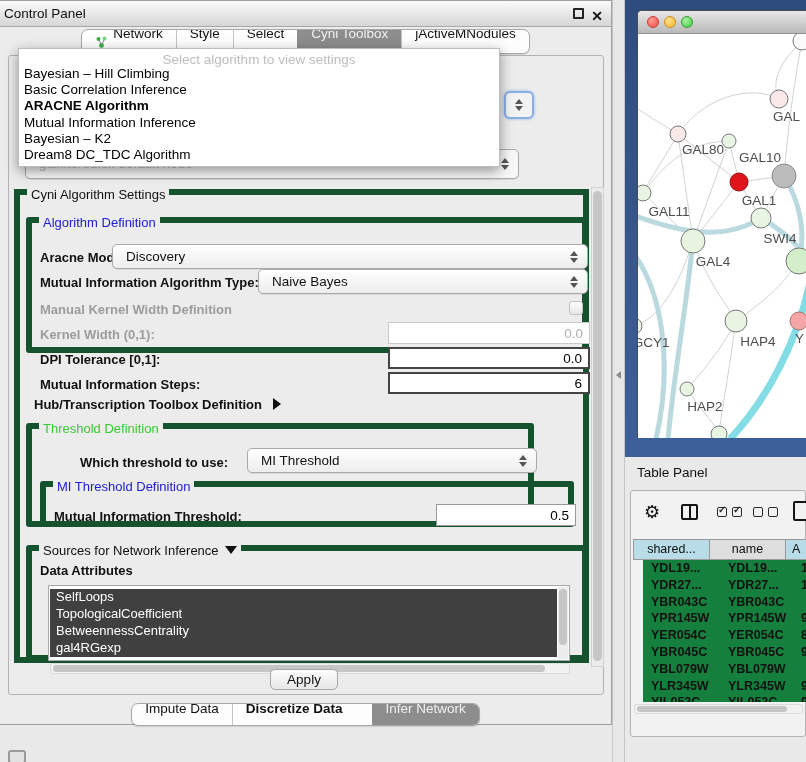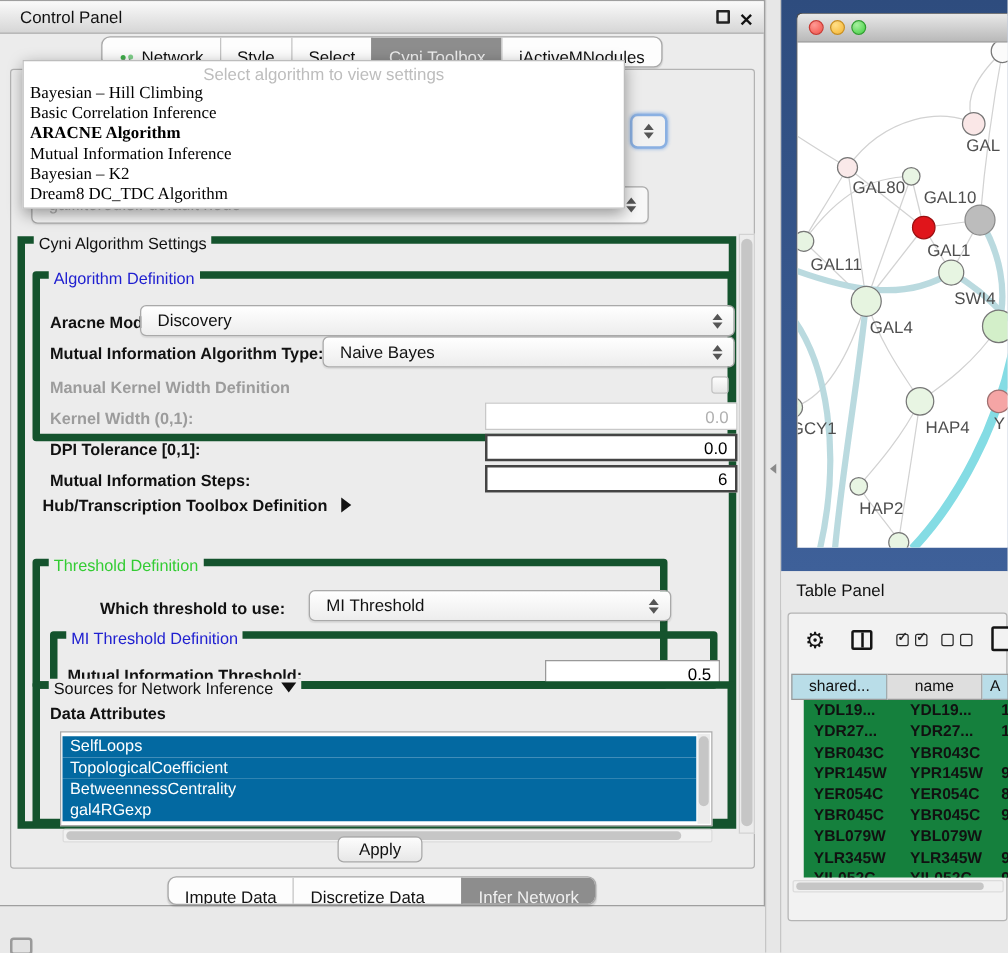--- a/index.html
+++ b/index.html
@@ -5,31 +5,31 @@
   * { margin:0; padding:0; box-sizing:border-box; }
   html,body { width:806px; height:762px; overflow:hidden; background:#e9e9e9;
     font-family:"Liberation Sans", sans-serif; font-size:13px; color:#111; }
   .abs { position:absolute; }
 
   
   #control-panel { position:absolute; left:0; top:8; width:612px; height:725px;
     background:#ececec; border:1px solid #9f9f9f; border-left:none; }
   .cp-titlebar { position:absolute; left:0; top:0; right:0; height:26px;
     background:linear-gradient(#fafafa,#d6d6d6); border-bottom:1px solid #a8a8a8;
-    line-height:25px; padding-left:16px; color:#111; font-size:13.5px; }
+    line-height:25px; padding-left:4px; color:#111; font-size:13.5px; }
   .float-btn { position:absolute; right:27px; top:7px; width:11px; height:11px;
     border:2px solid #222; border-radius:1px; background:transparent; }
   .close-btn { position:absolute; right:8px; top:3px; font-size:14px; font-weight:bold; color:#111; }
 
   
   .cp-tabbar { position:absolute; top:28px; left:0; right:0; text-align:center; }
   .tabgroup { display:inline-flex; border:1px solid #a8a8a8; border-radius:7px;
     overflow:hidden; background:#fdfdfd; height:25px; box-shadow:0 1px 1px rgba(0,0,0,.12); }
   .tab { padding:16px 13px; line-height:24px; font-size:13.5px; color:#111;
-    border-left:1px solid #c4c4c4; display:flex; align-items:center; gap:5px; white-space:nowrap; }
+    border-left:1px solid #c4c4c4; display:flex; align-items:flex-end; gap:5px; white-space:nowrap; }
   .tab:first-child { border-left:none; }
   .tab.active { background:#8d8d8d; color:#f0f0f0; border-left-color:#8d8d8d; }
 
   
   .cp-content { position:absolute; left:8px; top:54px; width:596px; height:640px;
     border:1px solid #b3b3b3; border-radius:3px; background:#ececec; }
 
   
   .combo { position:absolute; border:1px solid #a9a9a9; border-radius:5px;
     background:linear-gradient(#ffffff,#ededed); line-height:23px; font-size:13.5px;
@@ -45,21 +45,21 @@
   .bg-combo { left:25px; top:148px; width:494px; height:30px; color:#b8b8b8;
     background:#f7f7f7; line-height:28px; }
   .focus-frag { position:absolute; left:504px; top:90px; width:30px; height:28px;
     border:2px solid #8ab0e2; border-radius:6px; background:#f2f2f2;
     box-shadow:0 0 3px #8ab0e2; }
 
   
   .algo-popup { position:absolute; left:18px; top:47px; width:482px; height:119px;
     background:#fff; border:1px solid #bdbdbd; box-shadow:0 4px 12px rgba(0,0,0,.4); z-index:20; }
   .algo-hint { text-align:center; color:#bdbdbd; font-size:13.5px; padding-top:3px; height:17px; }
-  .algo-item { height:16.2px; line-height:16px; padding-left:5px; font-size:13.5px; color:#000;font-family:Liberation Serif, serif; }
+  .algo-item { height:16.2px; line-height:16px; padding-left:5px; font-size:13.5px; color:#000; }
   .algo-item.selected { font-weight:bold; }
 
   
   .groupbox { position:absolute; border:6px solid #14532d; border-radius:3px; }
   .legend { position:absolute; top:-8px; left:7px; background:#ececec; padding:0 4px;
     font-size:13px; white-space:nowrap; }
   .legend.blue { color:#2020d0; }
   .legend.green { color:#33cc33; }
 
   .blabel { position:absolute; font-weight:bold; font-size:13px; white-space:nowrap; }
@@ -72,21 +72,21 @@
     border-radius:3px; background:linear-gradient(#fdfdfd,#e7e7e7); }
 
   .tri-right { display:inline-block; width:0; height:0; border-top:6px solid transparent;
     border-bottom:6px solid transparent; border-left:8px solid #111; margin-left:7px;
     vertical-align:-1px; }
   .tri-down { display:inline-block; width:0; height:0; border-left:6px solid transparent;
     border-right:6px solid transparent; border-top:8px solid #111; margin-left:6px; vertical-align:1px;}
 
   
   .attr-list { position:absolute; background:#fff; border:1px solid #a8a8a8; overflow:hidden; }
-  .attr-item { height:17px; line-height:16px; background:#0369a1; color:#fff;
+  .attr-item { height:17px; line-height:16px; background:#404040; color:#fff;
     font-size:13px; padding-left:6px; margin:0 12px 0 1px; }
   .attr-item:first-child { margin-top:3px; }
   .vscroll { position:absolute; background:#ececec; }
   .vthumb { position:absolute; background:#c6c6c6; border-radius:5px; }
   .hscroll { position:absolute; background:#f1f1f1; border:1px solid #dcdcdc; border-radius:2px; }
   .hthumb { position:absolute; background:#c6c6c6; border-radius:5px; }
 
   .apply-btn { position:absolute; left:270px; top:668px; width:68px; height:21px;
     border:1px solid #a8a8a8; border-radius:5px; background:linear-gradient(#fdfdfd,#e7e7e7);
     text-align:center; line-height:19px; font-size:13.5px; color:#111; }
@@ -251,21 +251,21 @@
 
       <span class="blabel" style="left:8px; top:154px;">Mutual Information Steps:</span>
       <input class="field strong" style="left: 356px; top: 149px; width: 202px;" readonly="" value="6">
     </div>
 
     <div class="abs" style="left:14px; top:202px;">
       <span class="blabel" style="position:static;">Hub/Transcription Toolbox Definition</span>
       <span class="tri-right"></span>
     </div>
 
-    <div class="groupbox" style="left:6px; top:252px; width:508px; height:104px;">
+    <div class="groupbox" style="left:6px; top:228px; width:508px; height:104px;">
       <span class="legend green">Threshold Definition</span>
 
       <span class="blabel" style="left:48px; top:26px;">Which threshold to use:</span>
       <div class="combo" style="left:215px; top:19px; width:290px; height:25px;">
         <span>MI Threshold</span>
         <span class="stepper">
             <i class="up"></i>
             <i class="dn"></i>
           </span>
       </div>
@@ -302,21 +302,21 @@
     <div class="vthumb" style="left:1px; top:3px; width:9px; height:470px;"></div>
   </div>
 
   <div class="apply-btn">Apply</div>
 
   <div class="cp-bottomtabs">
     <div class="tabgroup" style="height:23px;">
       <div class="tab" style="line-height:22px;">
           <span>Impute Data</span>
         </div>
-      <div class="tab" style="line-height:22px;">
+      <div class="tab" style="line-height:22px;font-weight:bold;">
           <span>Discretize Data</span>
         </div>
       <div class="tab active" style="line-height:22px;margin-left:16px;">
           <span>Infer Network</span>
         </div>
     </div>
   </div>
 </div>
 
 <div id="divider">

